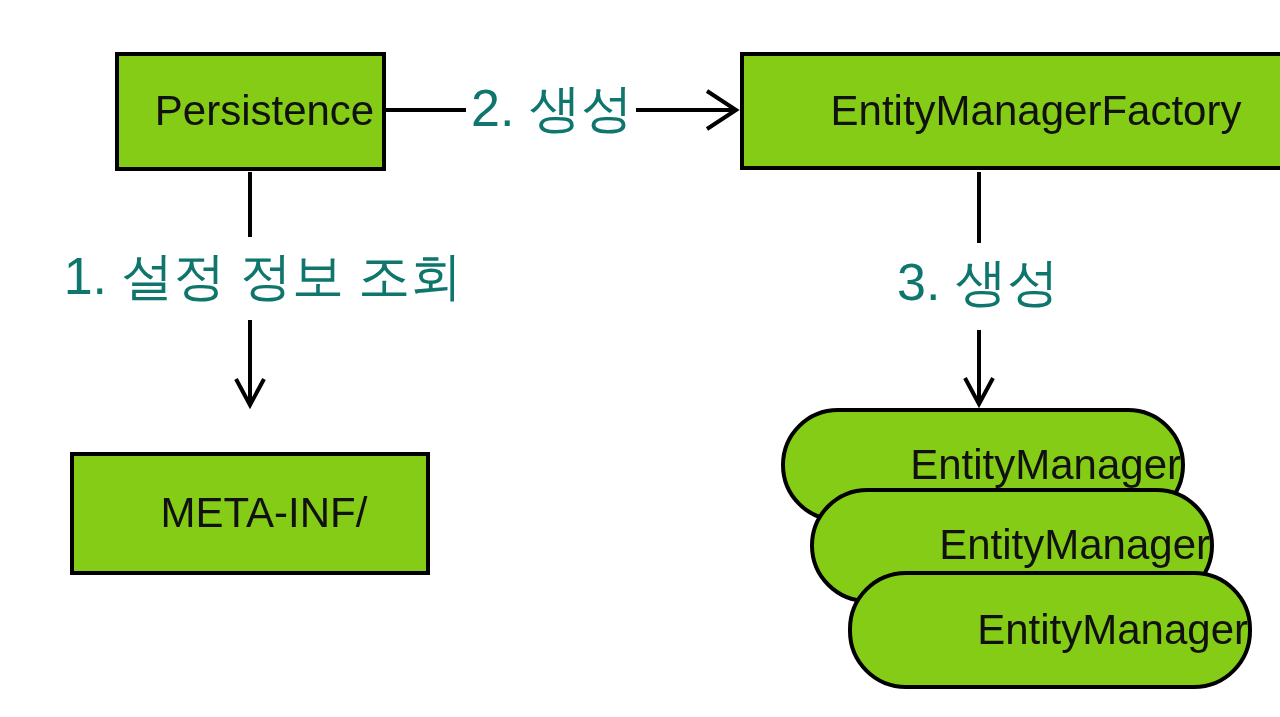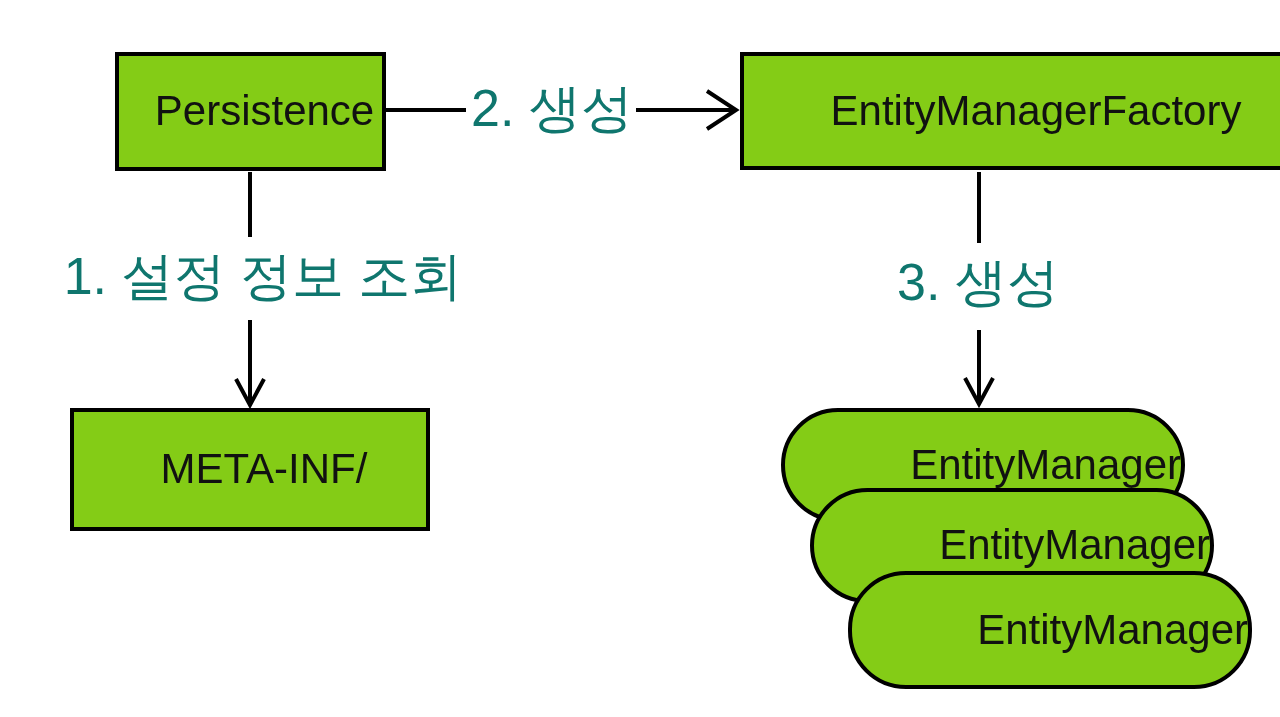--- a/index.html
+++ b/index.html
@@ -43,21 +43,21 @@
     line-height: 1.05;
     white-space: nowrap;
     color: #111111;
     padding-left: 28px;
   }
   .rect { z-index: 2; }
   .stadium { border-radius: 58px; justify-content: flex-end; }
   .stadium.em1 { z-index: 3; }
   .stadium.em2 { z-index: 4; }
   .stadium.em3 { z-index: 5; }
-  .multiline { flex-direction: column; }
+  .multiline { flex-direction: column; margin-top: 44px; }
   .step-label {
     position: absolute;
     transform: translate(-50%, -50%);
     font-size: 52px;
     font-weight: 300;
     white-space: nowrap;
     z-index: 6;
     color: #0f766e;
   }
 </style>

